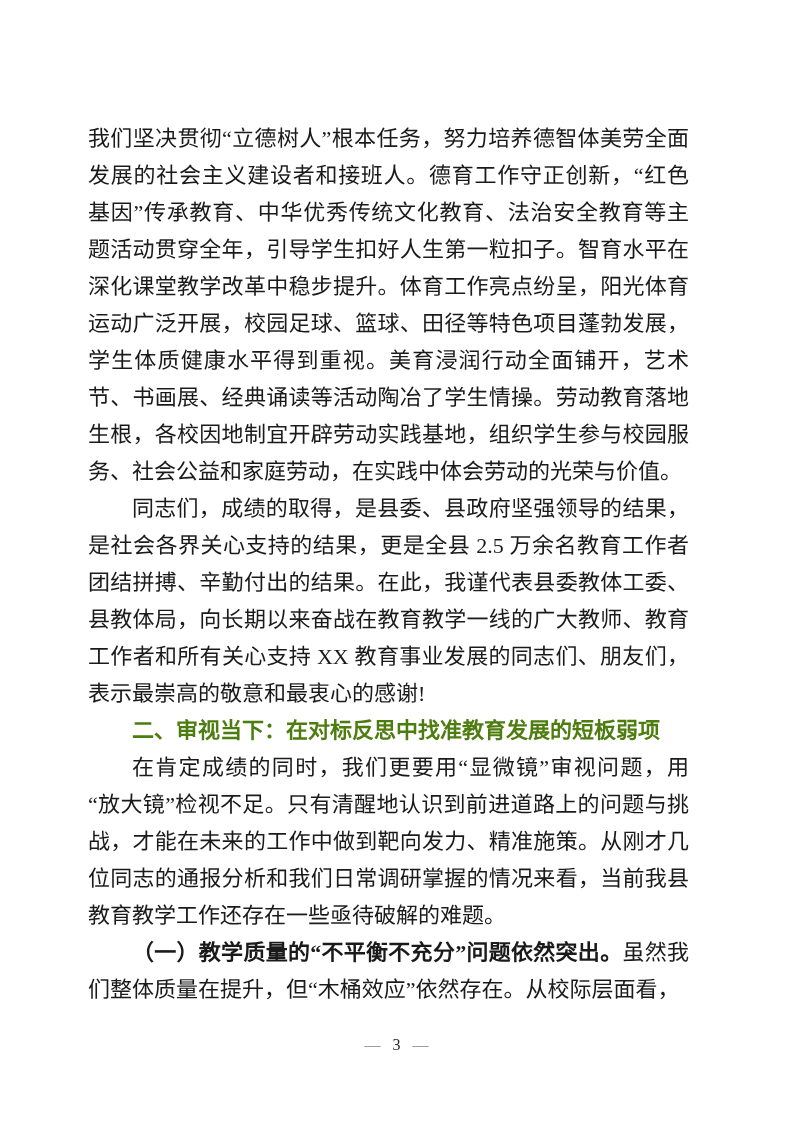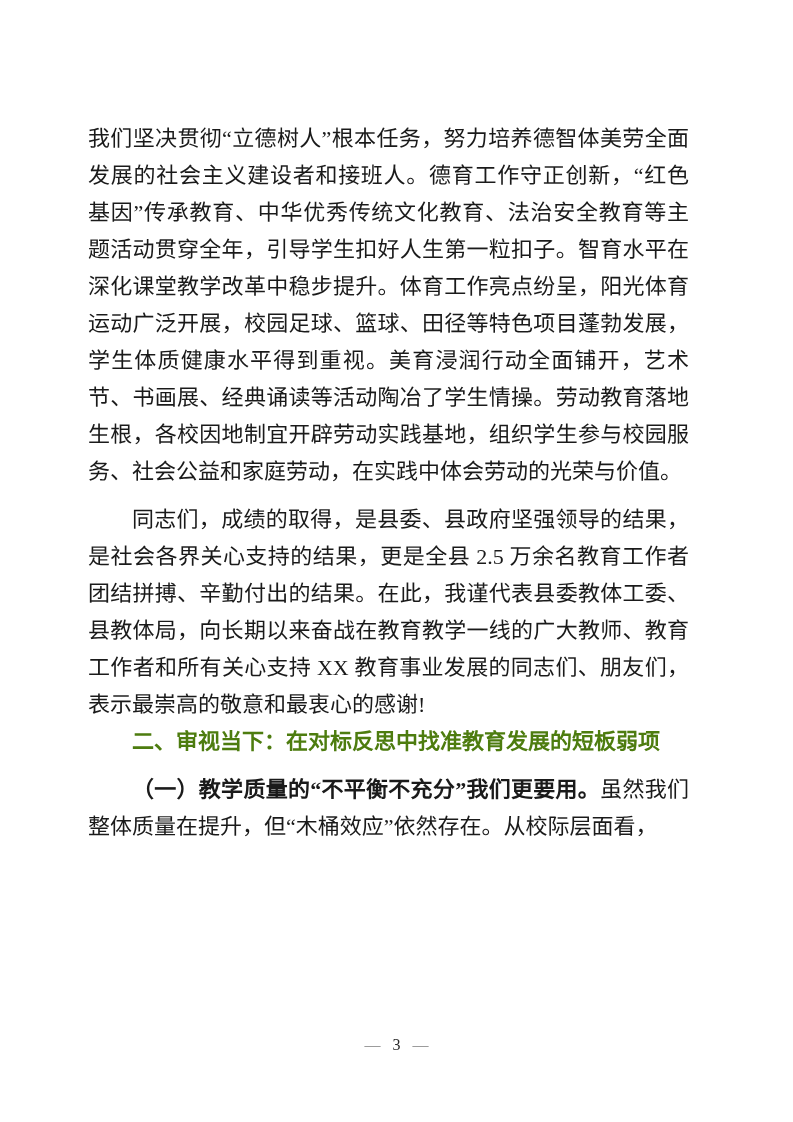--- a/index.html
+++ b/index.html
@@ -24,21 +24,20 @@
     font-size: 22px;
     line-height: 37px;
     text-align: justify;
   }
   .para {
     margin: 0;
     padding: 0;
   }
   .indent {
     text-indent: 44px;
-    margin-top: 11px;
   }
   .section-heading {
     margin: 0;
     padding: 0;
     font-family: "Liberation Sans", "DejaVu Sans", sans-serif;
     font-weight: bold;
     font-size: 22px;
     line-height: 37px;
     text-indent: 44px;
     color: #4d7c0f;
@@ -72,22 +71,23 @@
 <div class="page">
 
   <div class="body-text">
 
     <p class="para">我们坚决贯彻“立德树人”根本任务，努力培养德智体美劳全面发展的社会主义建设者和接班人。德育工作守正创新，“红色基因”传承教育、中华优秀传统文化教育、法治安全教育等主题活动贯穿全年，引导学生扣好人生第一粒扣子。智育水平在深化课堂教学改革中稳步提升。体育工作亮点纷呈，阳光体育运动广泛开展，校园足球、篮球、田径等特色项目蓬勃发展，学生体质健康水平得到重视。美育浸润行动全面铺开，艺术节、书画展、经典诵读等活动陶冶了学生情操。劳动教育落地生根，各校因地制宜开辟劳动实践基地，组织学生参与校园服务、社会公益和家庭劳动，在实践中体会劳动的光荣与价值。</p>
 
     <p class="para indent">同志们，成绩的取得，是县委、县政府坚强领导的结果，是社会各界关心支持的结果，更是全县 2.5 万余名教育工作者团结拼搏、辛勤付出的结果。在此，我谨代表县委教体工委、县教体局，向长期以来奋战在教育教学一线的广大教师、教育工作者和所有关心支持 XX 教育事业发展的同志们、朋友们，表示最崇高的敬意和最衷心的感谢!</p>
 
     <h2 class="section-heading">二、审视当下：在对标反思中找准教育发展的短板弱项</h2>
 
+    <p class="para indent">在肯定成绩的同时，我们更要用“显微镜”审视问题，用“放大镜”检视不足。只有清醒地认识到前进道路上的问题与挑战，才能在未来的工作中做到靶向发力、精准施策。从刚才几位同志的通报分析和我们日常调研掌握的情况来看，当前我县教育教学工作还存在一些亟待破解的难题。</p>
 
-    <p class="para indent"><span class="bold-lead">（一）教学质量的“不平衡不充分”我们更要用。</span><span>虽然我们整体质量在提升，但“木桶效应”依然存在。从校际层面看，</span></p>
+    <p class="para indent"><span class="bold-lead">（一）教学质量的“不平衡不充分”问题依然突出。</span><span>虽然我们整体质量在提升，但“木桶效应”依然存在。从校际层面看，</span></p>
 
   </div>
 
   <div class="page-footer">
     <span class="footer-dash">—</span><span class="footer-page-num">3</span><span class="footer-dash">—</span>
   </div>
 
 </div>
 
 </body></html>

